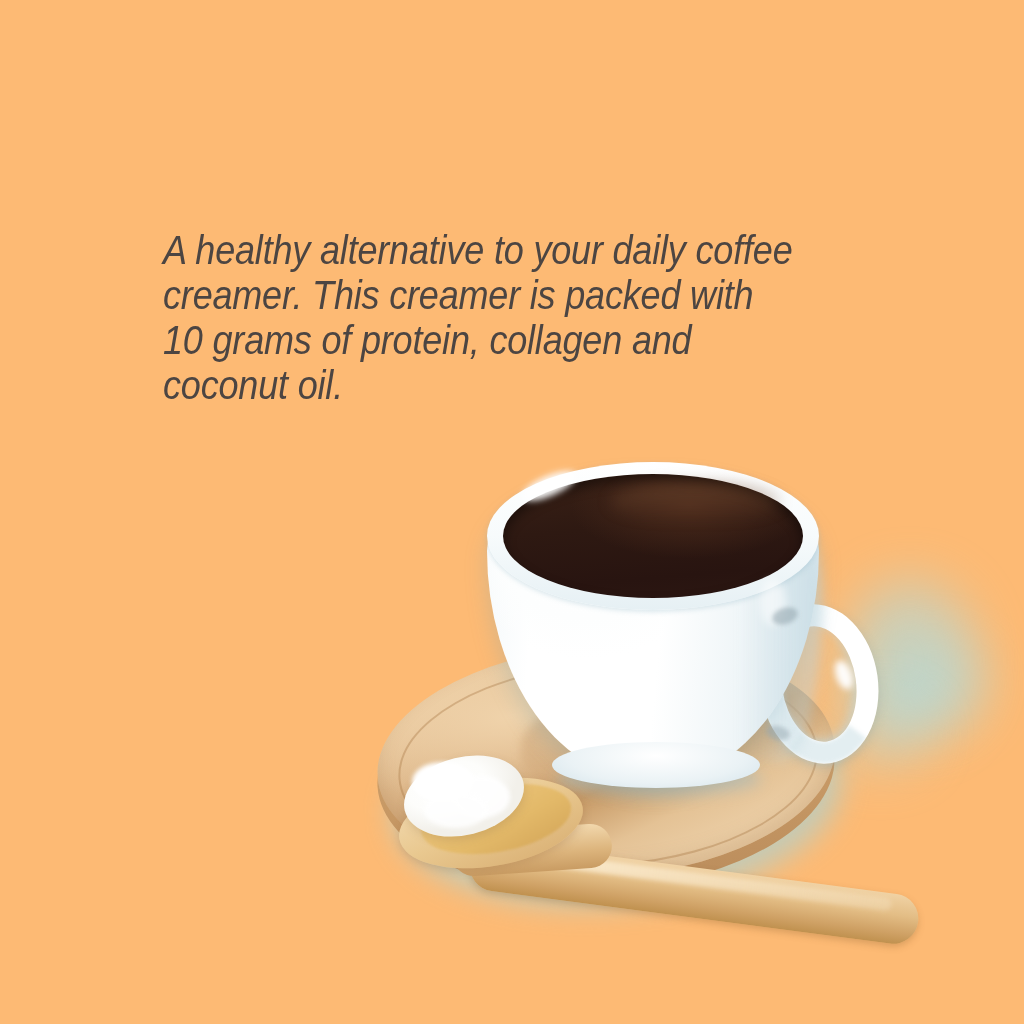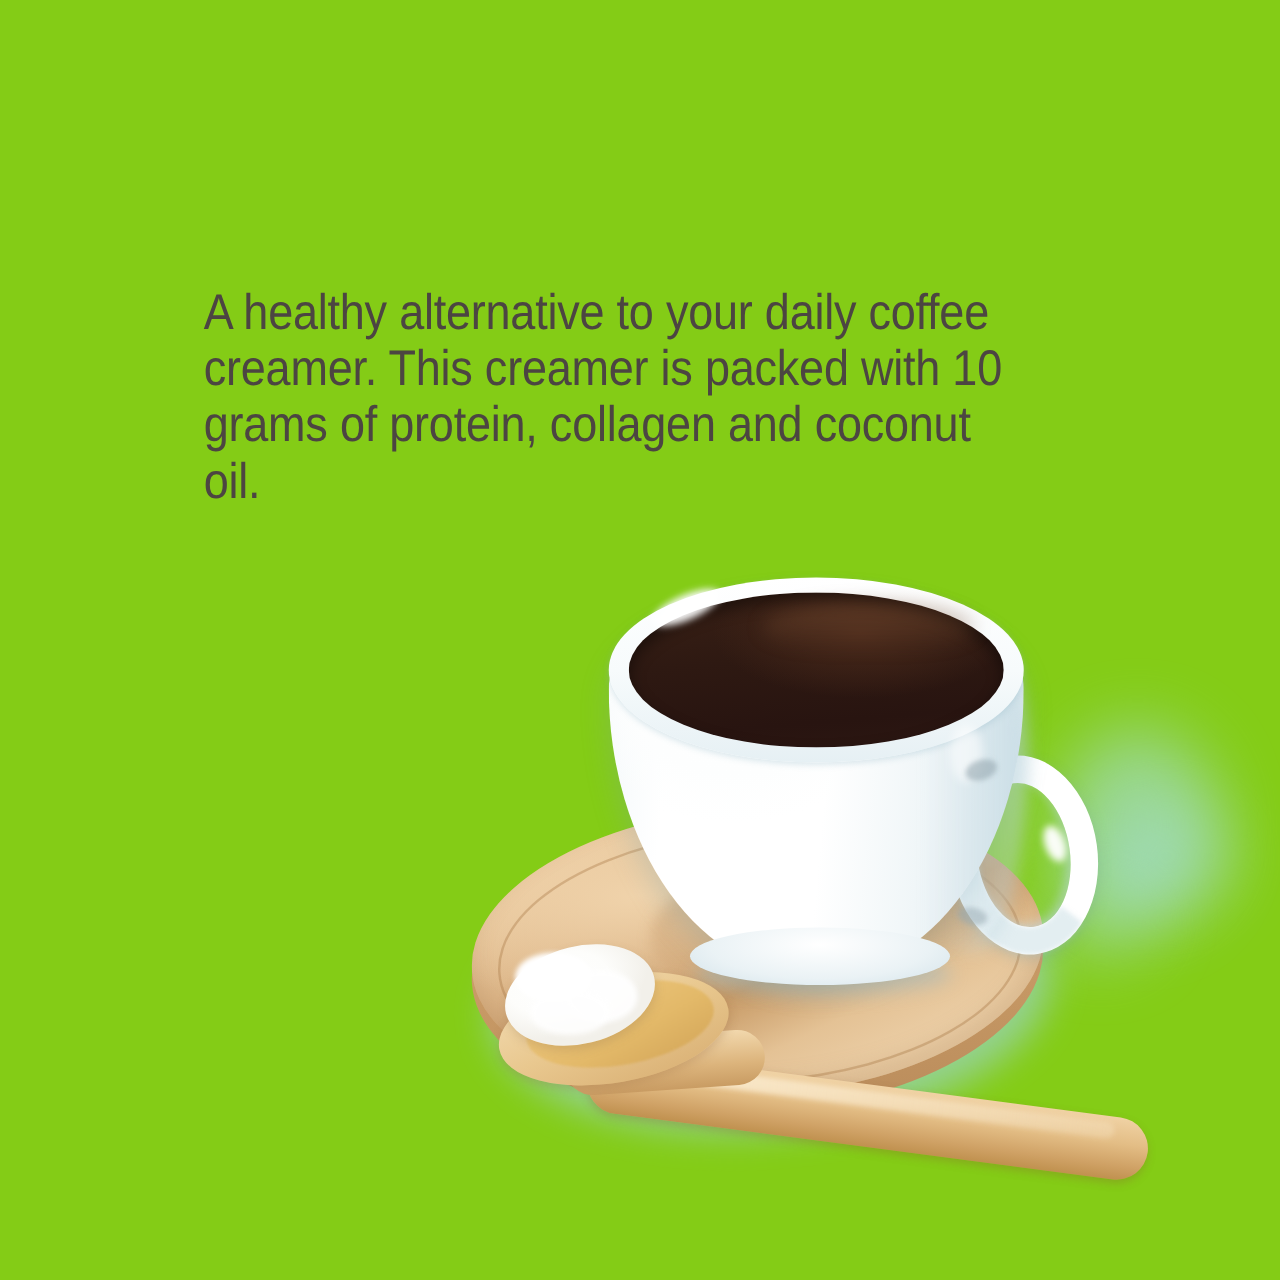--- a/index.html
+++ b/index.html
@@ -326,21 +326,21 @@
     width: 24px; height: 14px;
     border-radius: 50%;
     background: rgba(150,168,176,.50);
     filter: blur(2px);
     transform: rotate(12deg);
   }
 </style>
 </head>
 <body>
 
-<div id="poster" style="background: #84cc16;">
+<div id="poster" style="background: #fdba74; font-style: italic;">
 
   <div id="photo">
 
     <div class="cast-shadow s1"></div>
     <div class="cast-shadow s2"></div>
     <div class="cast-shadow s3"></div>
 
     <div class="board-shadow"></div>
 
     <div class="board-edge"></div>

